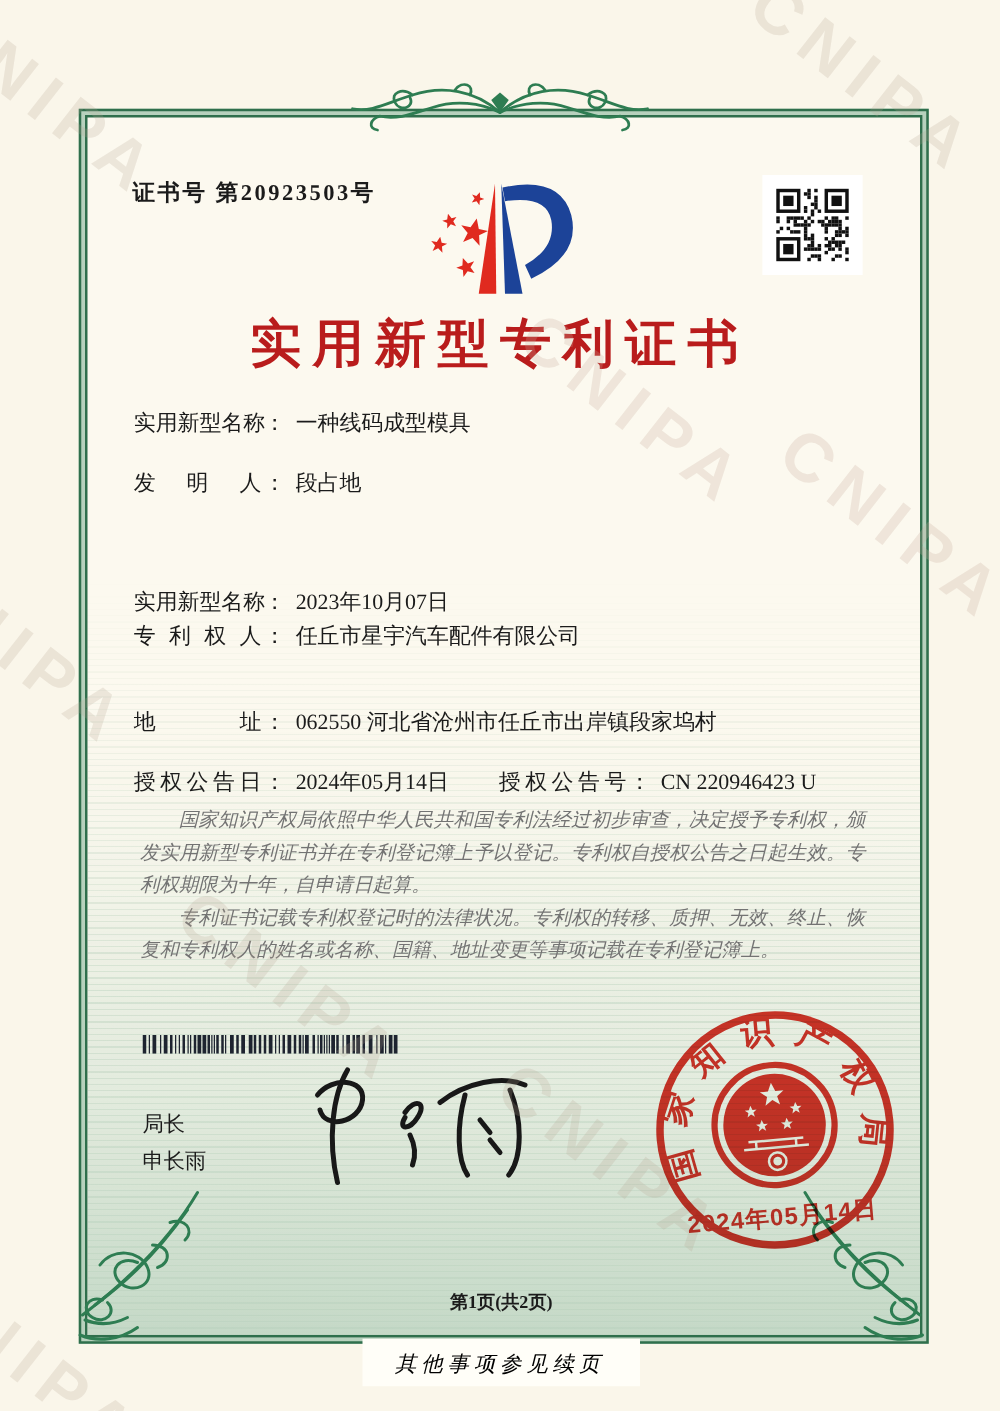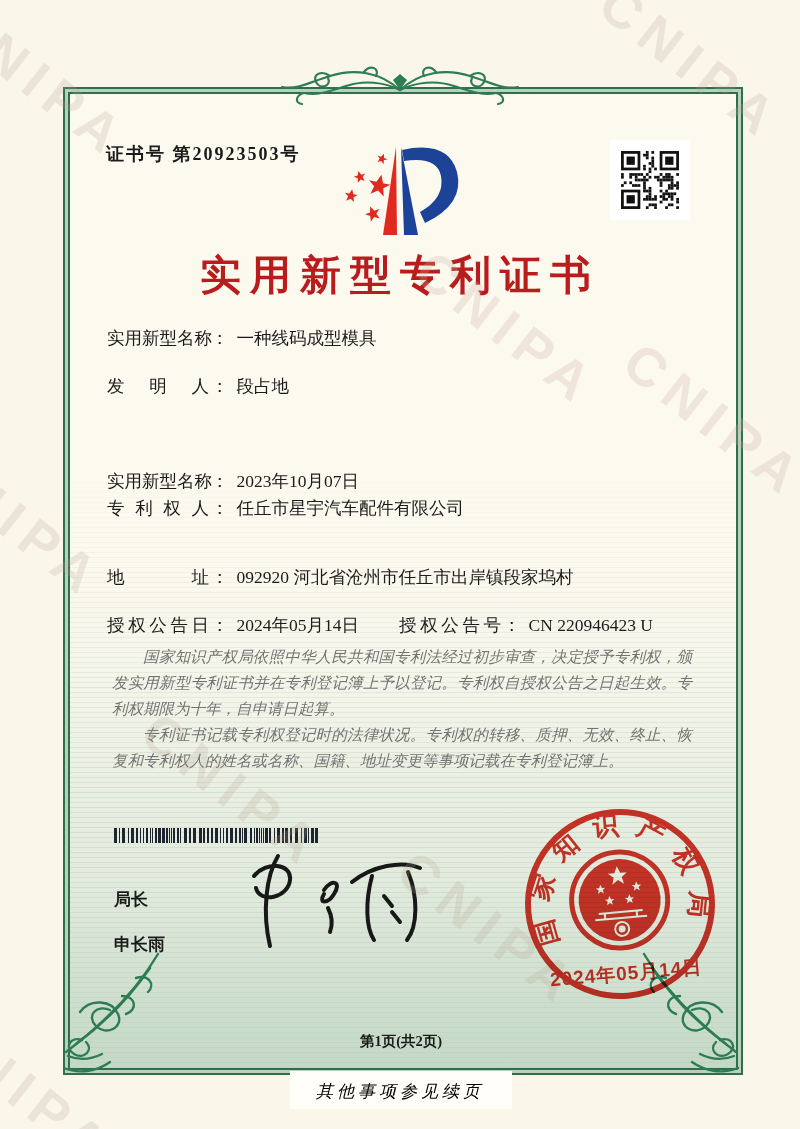--- a/index.html
+++ b/index.html
@@ -28,22 +28,22 @@
          font-size:41px;font-weight:bold;letter-spacing:9px;color:#b91c1c;}
   .frow{position:absolute;left:107px;z-index:3;font-size:17.5px;font-weight:normal;white-space:nowrap;}
   .flabel{display:inline-block;width:102px;text-align:justify;text-align-last:justify;vertical-align:bottom;}
   .fcolon{display:inline-block;margin:0 8px 0 2px;}
   .fpair2{position:absolute;left:292px;top:0;}
   .body-text{position:absolute;left:112px;top:644px;width:580px;z-index:3;
              font-size:15.5px;line-height:26px;font-style:italic;color:#737373;text-align:justify;}
   .body-text p{margin:0;text-indent:2em;}
   .barcode{position:absolute;left:114px;top:828px;z-index:3;}
   .officer{position:absolute;left:114px;top:888px;z-index:3;
-           font-family:"Liberation Sans","DejaVu Sans",sans-serif;font-weight:bold;font-size:17px;}
-  .officer .name{margin-top:22px;}
+           font-family:"Liberation Sans","DejaVu Sans",sans-serif;font-weight:normal;font-size:17px;}
+  .officer .name{margin-top:6px;}
   .signature{position:absolute;left:232px;top:846px;z-index:3;}
   .seal{position:absolute;left:518px;top:802px;z-index:6;mix-blend-mode:multiply;opacity:.93;}
   .pageno{position:absolute;left:63px;width:676px;top:1032px;z-index:3;text-align:center;
           font-size:14.5px;font-weight:bold;}
   .cont-strip{position:absolute;left:290px;top:1071px;width:222px;height:38px;background:#fffef8;z-index:2;}
   .cont-note{position:absolute;left:0;right:0;top:1080px;z-index:3;text-align:center;
              font-size:17px;font-style:italic;letter-spacing:4px;color:#000000;}
   .ornament-top{position:absolute;left:268px;top:60px;z-index:2;}
   .flourish{position:absolute;z-index:2;}
   .flourish.bl{left:46px;top:948px;}
@@ -263,21 +263,21 @@
   <div class="frow" style="top:374px">
     <span class="flabel">发明人</span><span class="fcolon">：</span><span>段占地</span>
   </div>
   <div class="frow" style="top:469px">
     <span class="flabel">实用新型名称</span><span class="fcolon">：</span><span>2023年10月07日</span>
   </div>
   <div class="frow" style="top:496px">
     <span class="flabel">专利权人</span><span class="fcolon">：</span><span>任丘市星宇汽车配件有限公司</span>
   </div>
   <div class="frow" style="top:565px">
-    <span class="flabel">地址</span><span class="fcolon">：</span><span>092920 河北省沧州市任丘市出岸镇段家坞村</span>
+    <span class="flabel">地址</span><span class="fcolon">：</span><span>062550 河北省沧州市任丘市出岸镇段家坞村</span>
   </div>
   <div class="frow" style="top:613px">
     <span class="flabel">授权公告日</span><span class="fcolon">：</span><span>2024年05月14日</span>
     <span class="fpair2">
       <span class="flabel">授权公告号</span><span class="fcolon">：</span><span>CN 220946423 U</span>
     </span>
   </div>
 
   <div class="body-text">
     <p>国家知识产权局依照中华人民共和国专利法经过初步审查，决定授予专利权，颁发实用新型专利证书并在专利登记簿上予以登记。专利权自授权公告之日起生效。专利权期限为十年，自申请日起算。</p>

